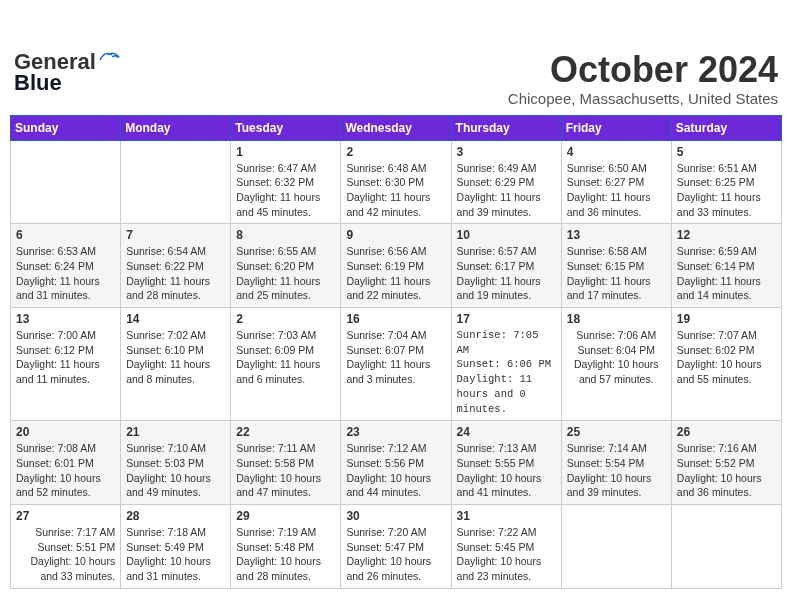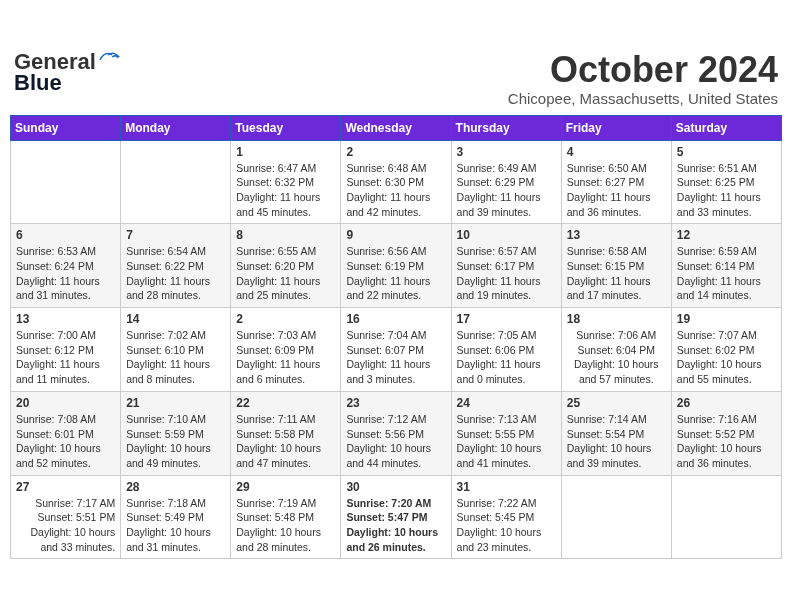--- a/index.html
+++ b/index.html
@@ -211,21 +211,21 @@
 Daylight: 11 hours and 6 minutes.</div>
         </td>
         <td>
           <span class="day-num">16</span>
           <div class="day-info" style="white-space: pre-line;">Sunrise: 7:04 AM
 Sunset: 6:07 PM
 Daylight: 11 hours and 3 minutes.</div>
         </td>
         <td>
           <span class="day-num">17</span>
-          <div class="day-info" style="white-space: pre-line;">Sunrise: 7:05 AM
+          <div class="day-info" style="white-space: pre-line; font-family: Liberation Mono, monospace;">Sunrise: 7:05 AM
 Sunset: 6:06 PM
 Daylight: 11 hours and 0 minutes.</div>
         </td>
         <td>
           <span class="day-num">18</span>
           <div class="day-info" style="white-space: pre-line; text-align: center;">Sunrise: 7:06 AM
 Sunset: 6:04 PM
 Daylight: 10 hours and 57 minutes.</div>
         </td>
         <td>
@@ -238,21 +238,21 @@
       <tr>
         <td>
           <span class="day-num">20</span>
           <div class="day-info" style="white-space: pre-line;">Sunrise: 7:08 AM
 Sunset: 6:01 PM
 Daylight: 10 hours and 52 minutes.</div>
         </td>
         <td>
           <span class="day-num">21</span>
           <div class="day-info" style="white-space: pre-line;">Sunrise: 7:10 AM
-Sunset: 5:59 PM
+Sunset: 5:03 PM
 Daylight: 10 hours and 49 minutes.</div>
         </td>
         <td>
           <span class="day-num">22</span>
           <div class="day-info" style="white-space: pre-line;">Sunrise: 7:11 AM
 Sunset: 5:58 PM
 Daylight: 10 hours and 47 minutes.</div>
         </td>
         <td>
           <span class="day-num">23</span>
@@ -293,21 +293,21 @@
 Daylight: 10 hours and 31 minutes.</div>
         </td>
         <td>
           <span class="day-num">29</span>
           <div class="day-info" style="white-space: pre-line;">Sunrise: 7:19 AM
 Sunset: 5:48 PM
 Daylight: 10 hours and 28 minutes.</div>
         </td>
         <td>
           <span class="day-num">30</span>
-          <div class="day-info" style="white-space: pre-line; font-weight: bold;">Sunrise: 7:20 AM
+          <div class="day-info" style="white-space: pre-line;">Sunrise: 7:20 AM
 Sunset: 5:47 PM
 Daylight: 10 hours and 26 minutes.</div>
         </td>
         <td>
           <span class="day-num">31</span>
           <div class="day-info" style="white-space: pre-line;">Sunrise: 7:22 AM
 Sunset: 5:45 PM
 Daylight: 10 hours and 23 minutes.</div>
         </td>
         <td class="empty-cell"></td>

